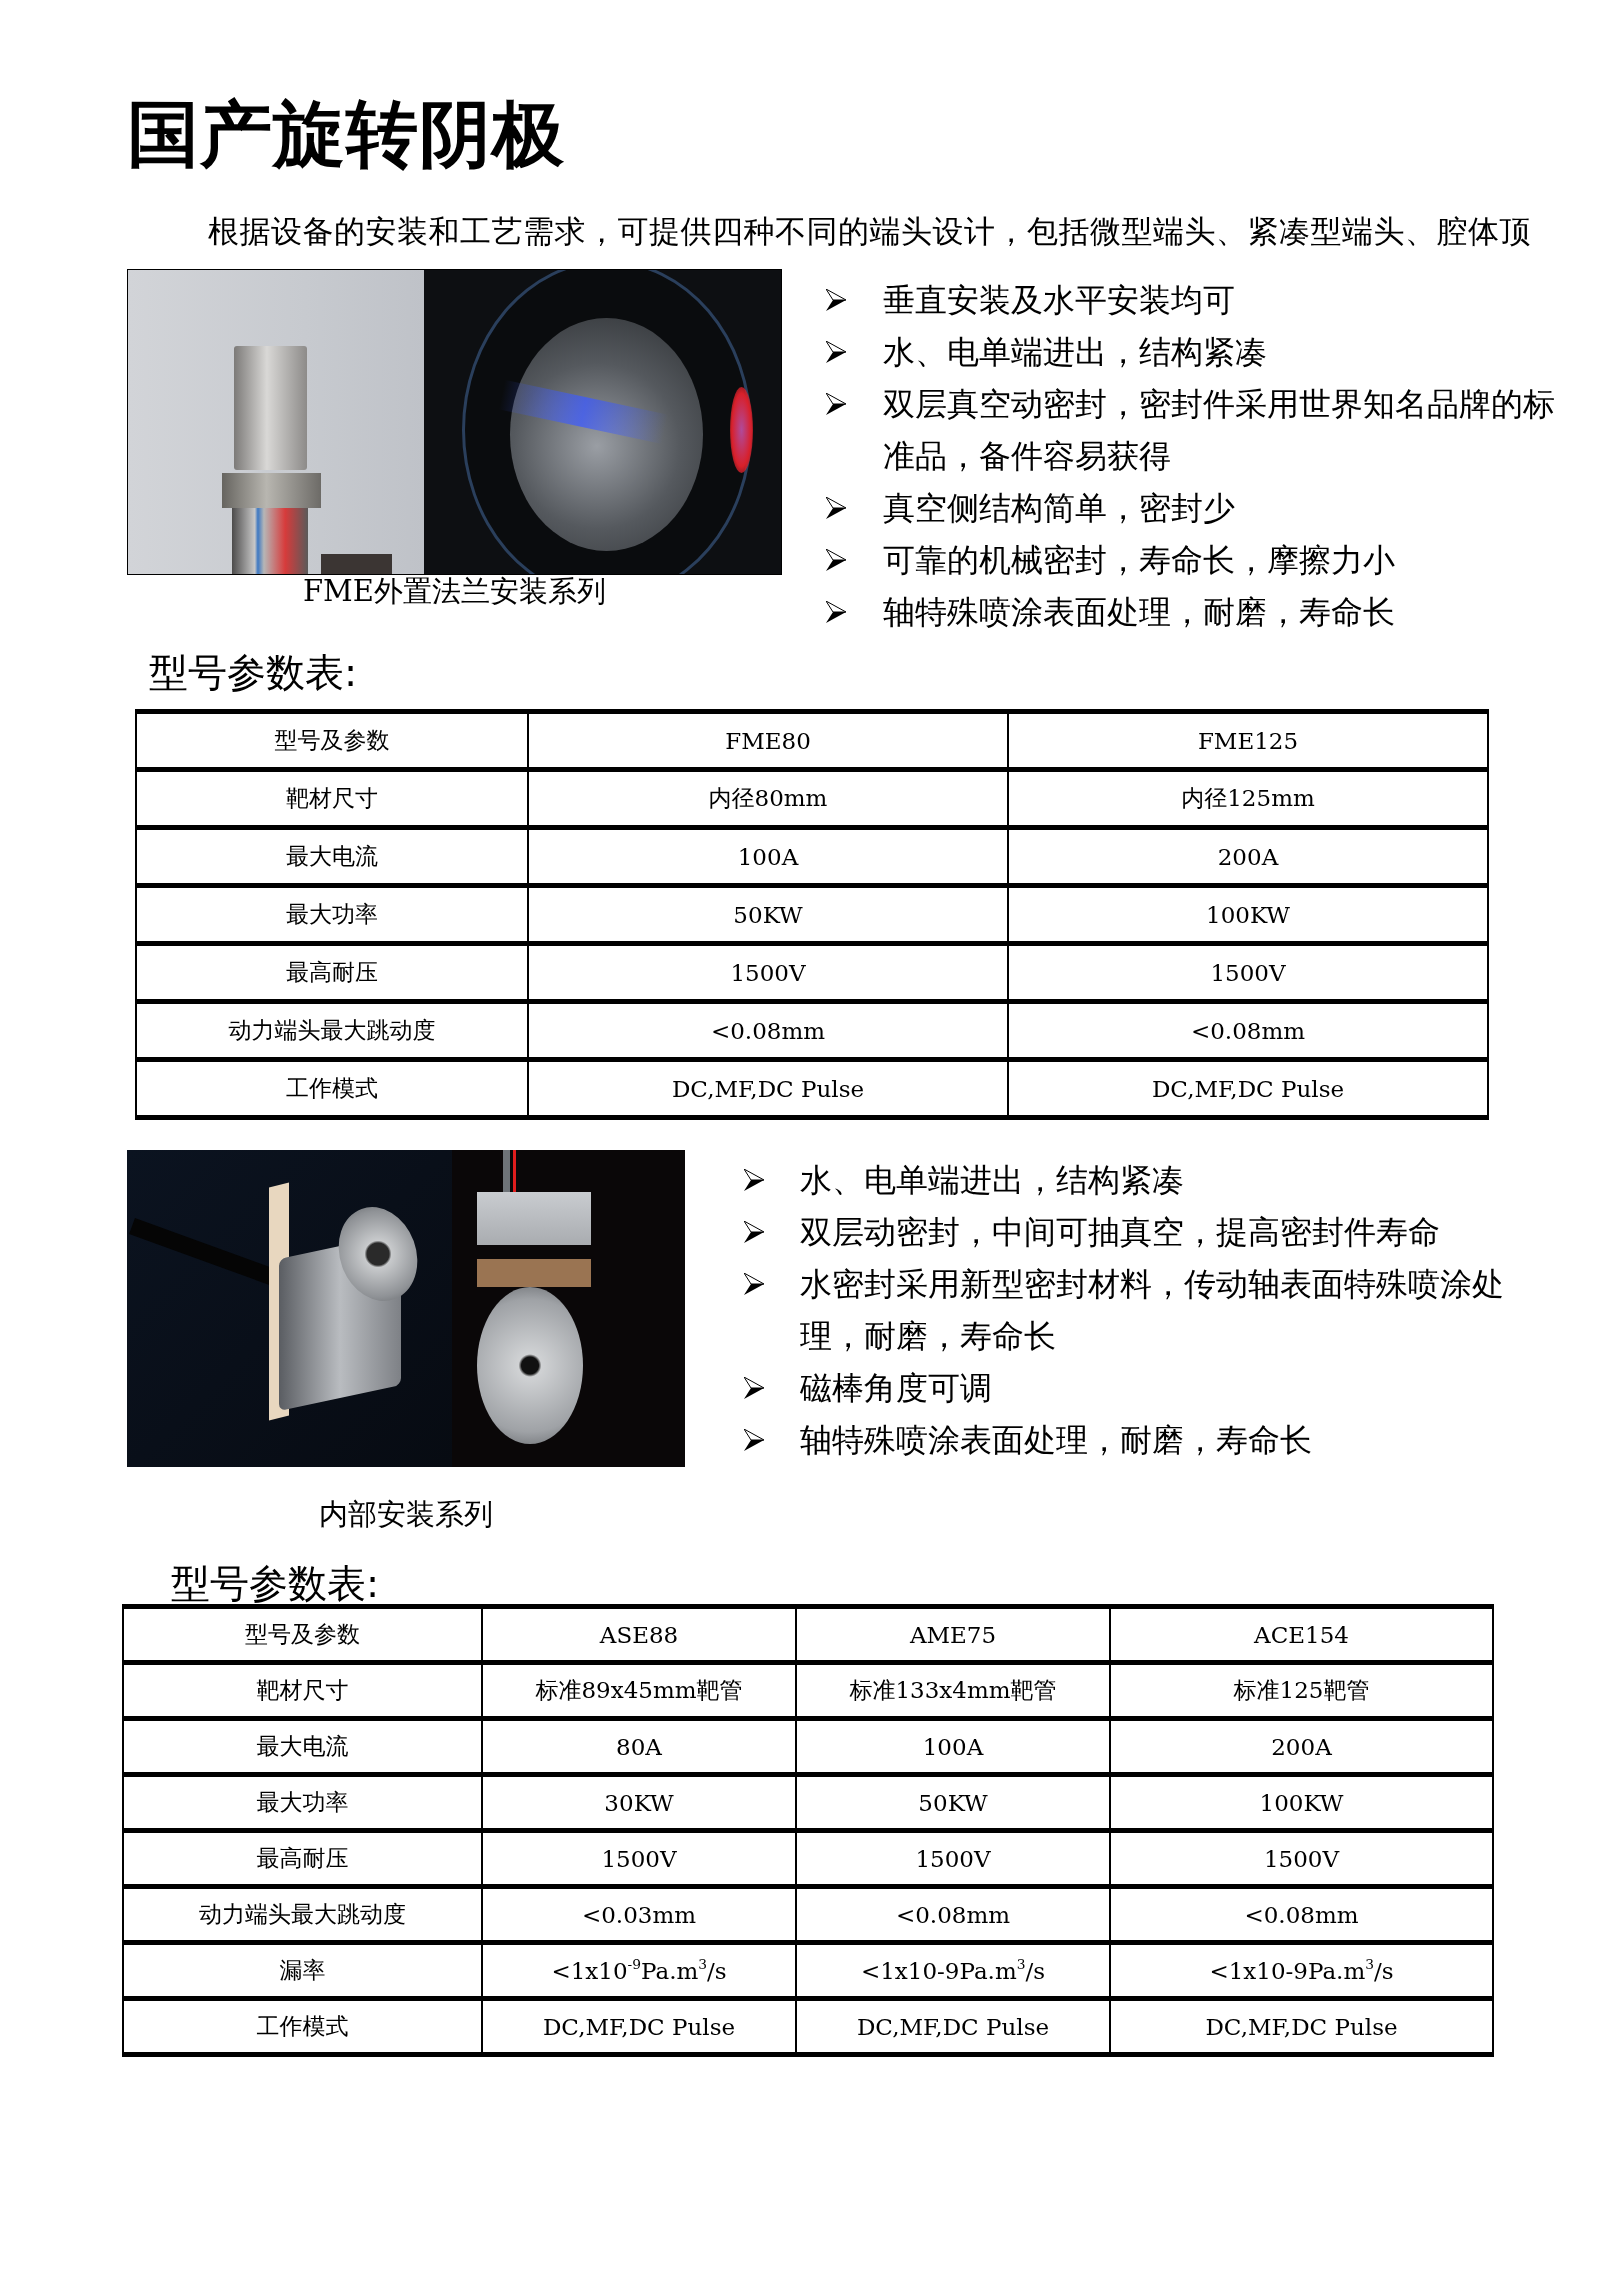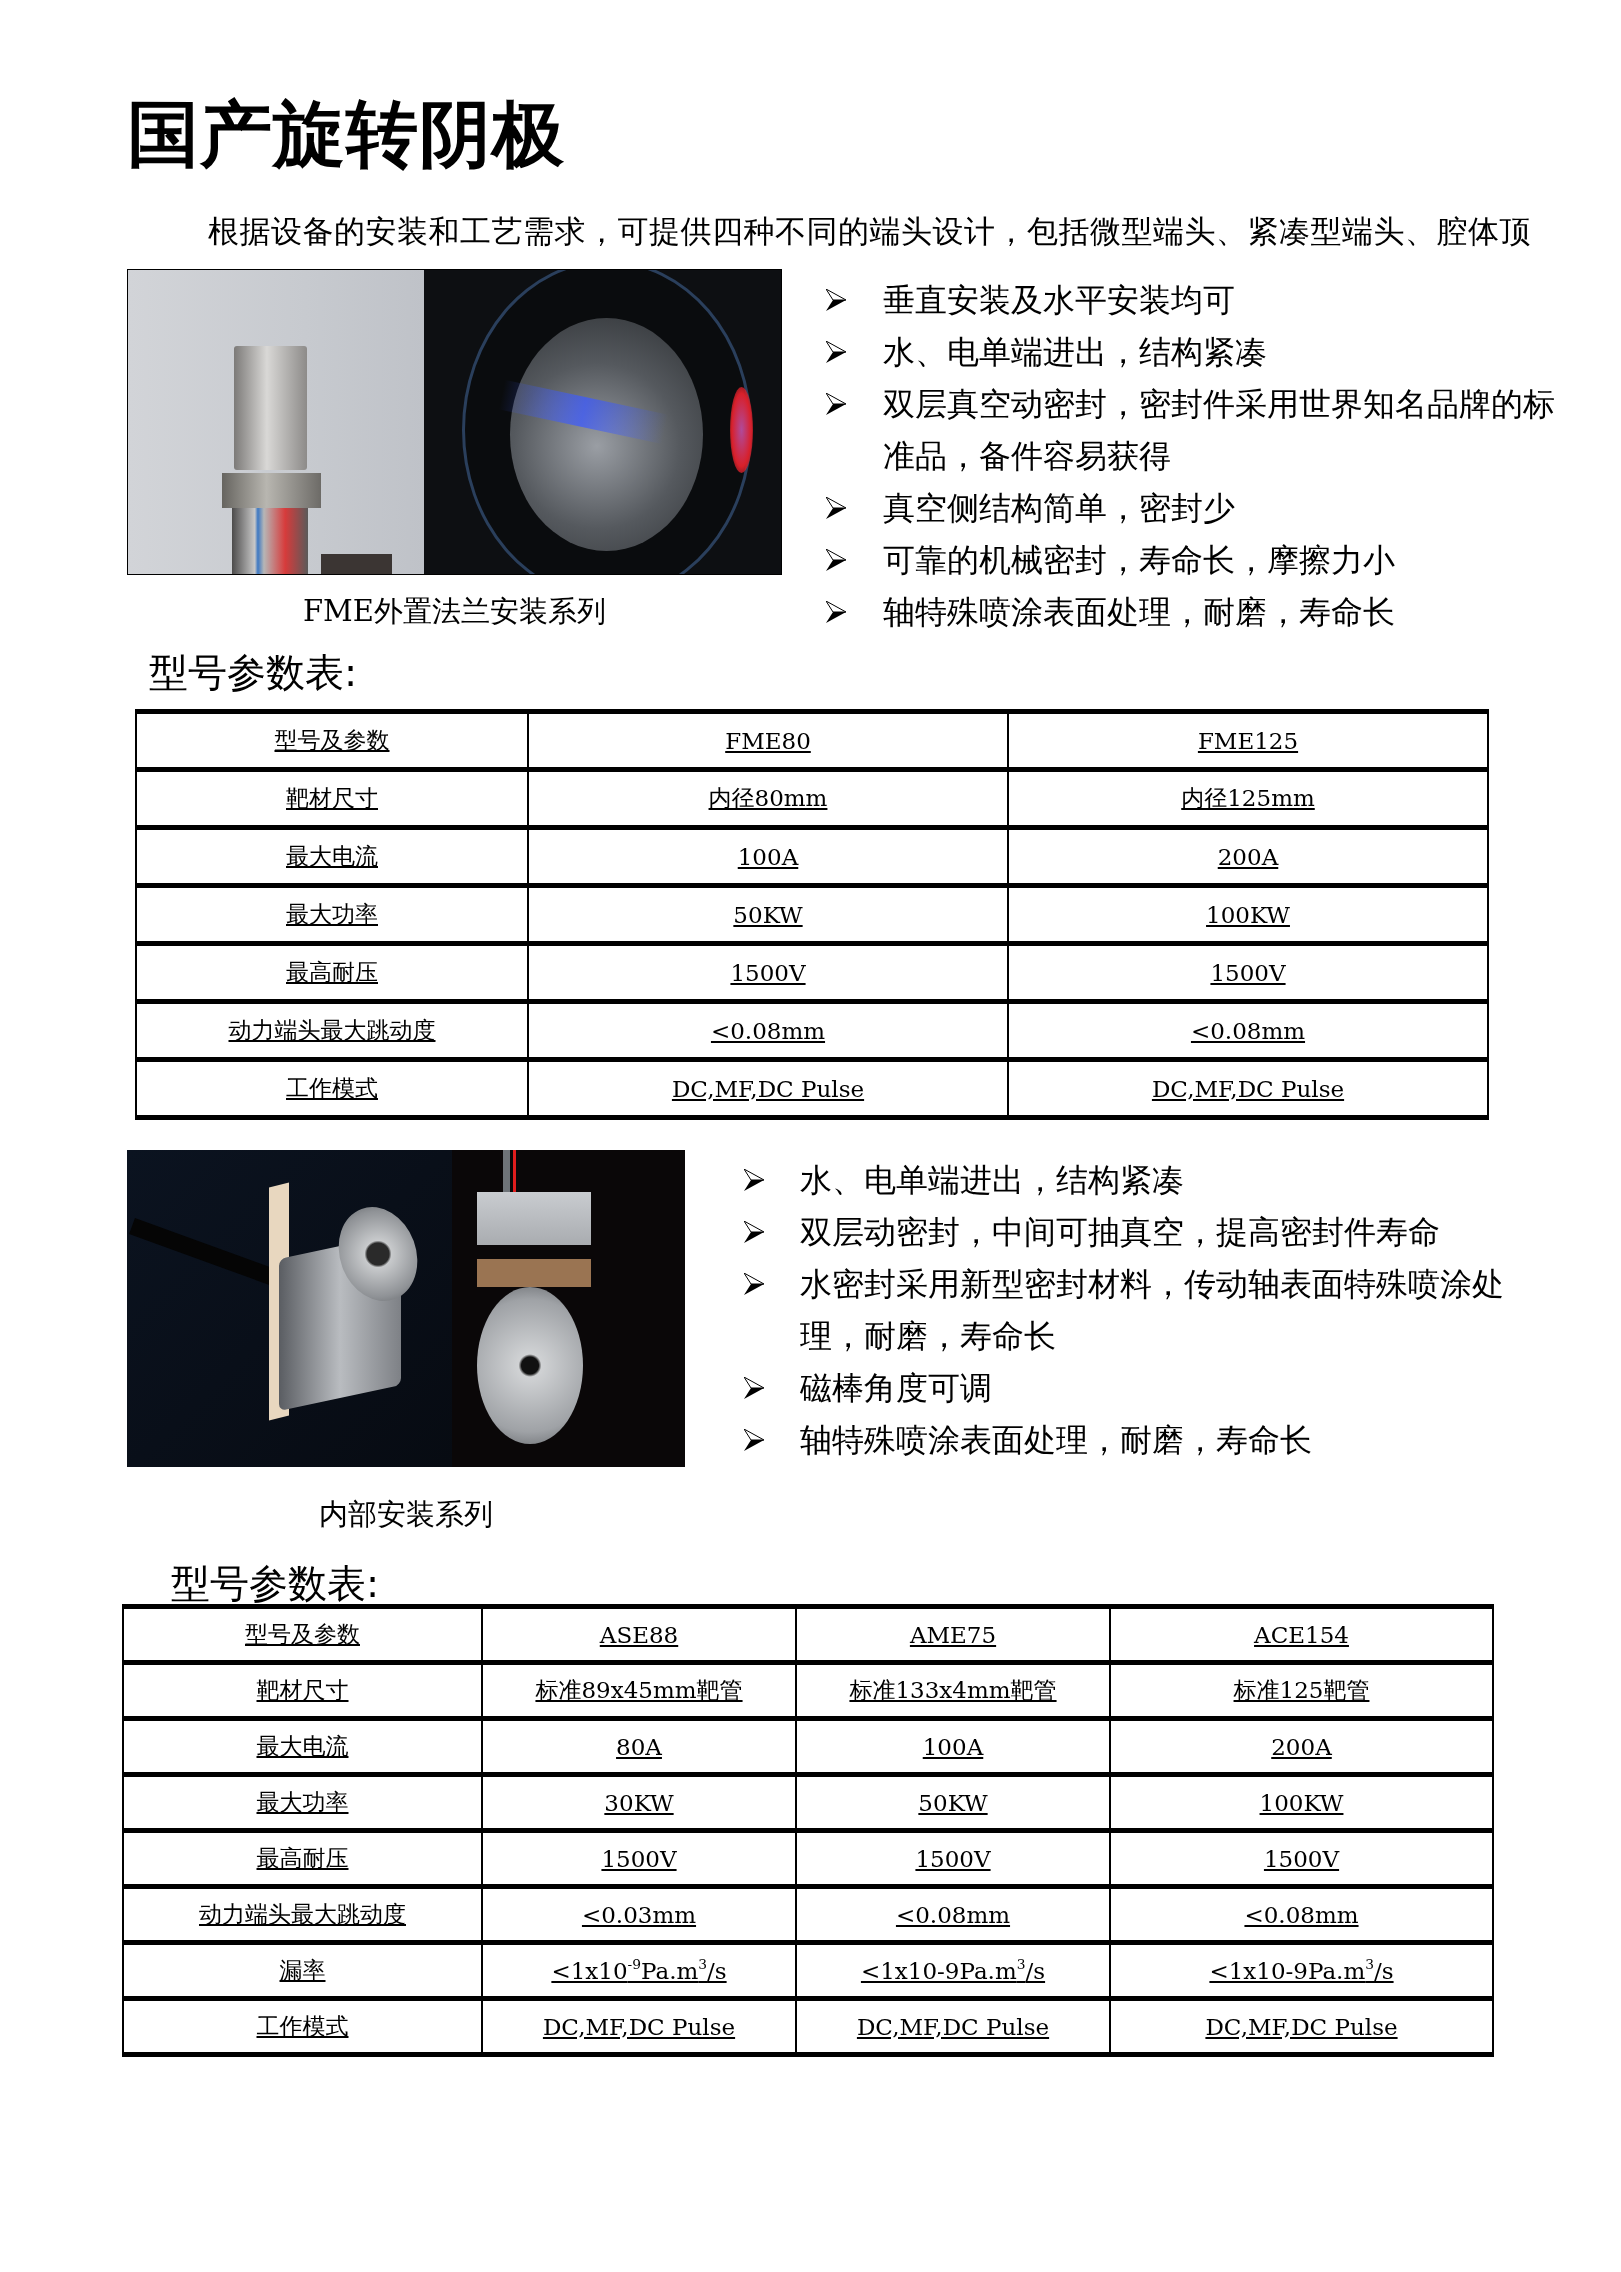--- a/index.html
+++ b/index.html
@@ -59,42 +59,42 @@
   .int-plate { position: absolute; left: 142px; top: 35px; width: 20px; height: 233px; background: #e8d7bf; transform: skewY(-14deg); }
   .int-belt { position: absolute; left: 0; top: 96px; width: 167px; height: 17px; background: #050505; transform: rotate(20deg); }
   .int-box { position: absolute; left: 25px; top: 42px; width: 114px; height: 53px; background: linear-gradient(180deg, #c9ccd0, #a9acb0); }
   .int-amber { position: absolute; left: 25px; top: 109px; width: 114px; height: 28px; background: #9a7452; }
   .int-round { position: absolute; left: 25px; top: 137px; width: 106px; height: 157px; border-radius: 50%;
     background: radial-gradient(circle, #111 0 9%, #d0d2d4 12%, #9fa2a6 70%, #5e6165 100%); }
   .int-cable { position: absolute; left: 61px; top: 0; width: 3px; height: 43px; background: #e01d1d; }
   .int-cable2 { position: absolute; left: 51px; top: 0; width: 7px; height: 43px; background: #6e7378; }
 
   .caption { font-size: 29px; line-height: 35px; white-space: nowrap; text-align: center; }
-  #fme-caption { left: 127px; top: 594px; width: 655px; }
+  #fme-caption { left: 127px; top: 574px; width: 655px; }
   #int-caption { left: 127px; top: 1484px; width: 558px; margin-top: 13px; }
 
   
   .bullets { list-style: none; margin: 0; padding: 0; font-size: 32px; line-height: 52px; }
   .bullets li { position: relative; padding-left: 0; white-space: normal; }
   .bullets .arrow { position: absolute; top: 15px; width: 20px; height: 22px; }
   #fme-bullets { left: 826px; top: 274px; width: 740px; }
   #fme-bullets li { padding-left: 57px; }
   #int-bullets { left: 744px; top: 1154px; width: 790px; }
   #int-bullets li { padding-left: 56px; }
 
   .section-heading { font-family: "DejaVu Sans", "Liberation Sans", sans-serif; font-weight: normal;
     font-size: 39px; line-height: 35px; white-space: nowrap; }
   #fme-heading { left: 149px; top: 655px; }
   #int-heading { left: 171px; top: 1566px; }
 
   
   table.spec { position: absolute; border-collapse: collapse; table-layout: fixed; }
   table.spec td { border-left: 2.5px solid #000; border-right: 2.5px solid #000;
     border-top: 5px solid #000; border-bottom: 5px solid #000;
-    text-align: center; vertical-align: middle; padding: 0; font-size: 22px; text-decoration: underline; }
+    text-align: center; vertical-align: middle; padding: 0; font-size: 22px; }
   table.spec td.label { font-size: 23px; }
   table.spec td.val { font-size: 23px; }
   #fme-table { left: 135px; top: 709px; width: 1352px; }
   #fme-table tr { height: 58px; }
   #int-table { left: 122px; top: 1604px; width: 1370px; }
   #int-table tr { height: 56px; }
   sup { font-size: 0.6em; vertical-align: 0.7em; line-height: 0; }
 </style>
 </head>
 <body>

